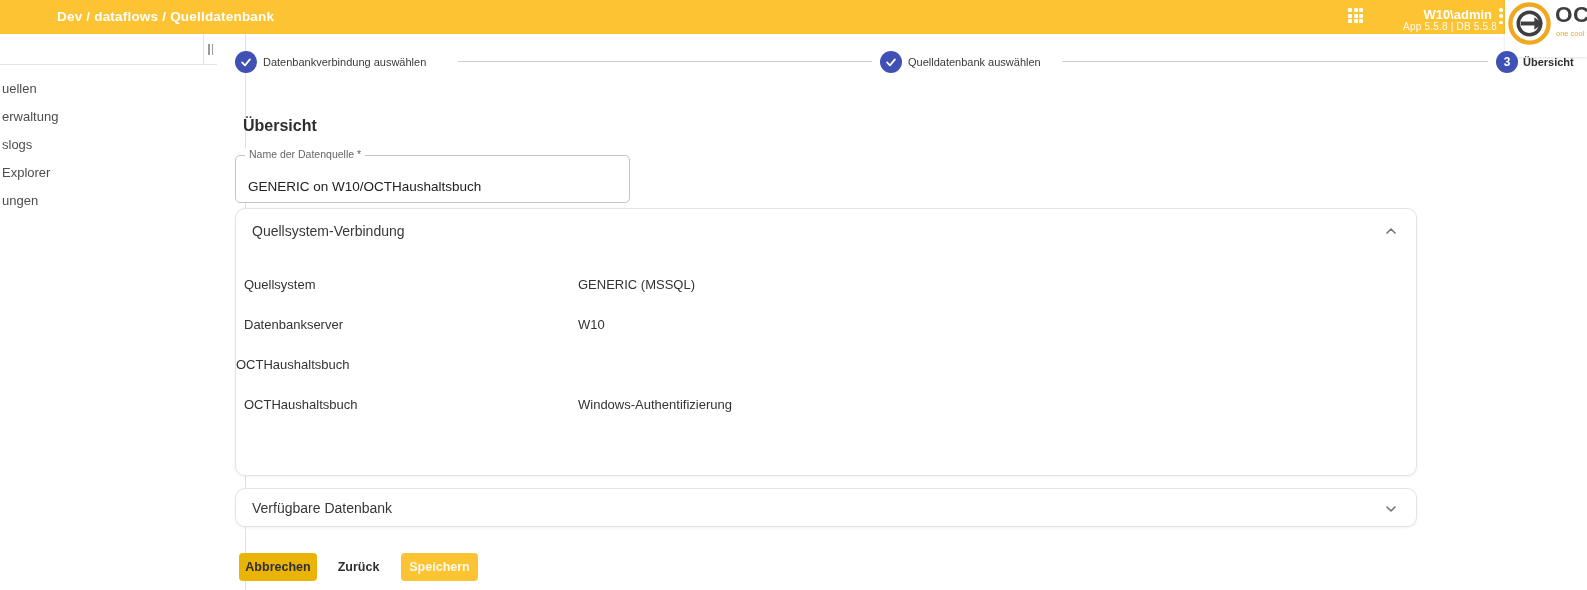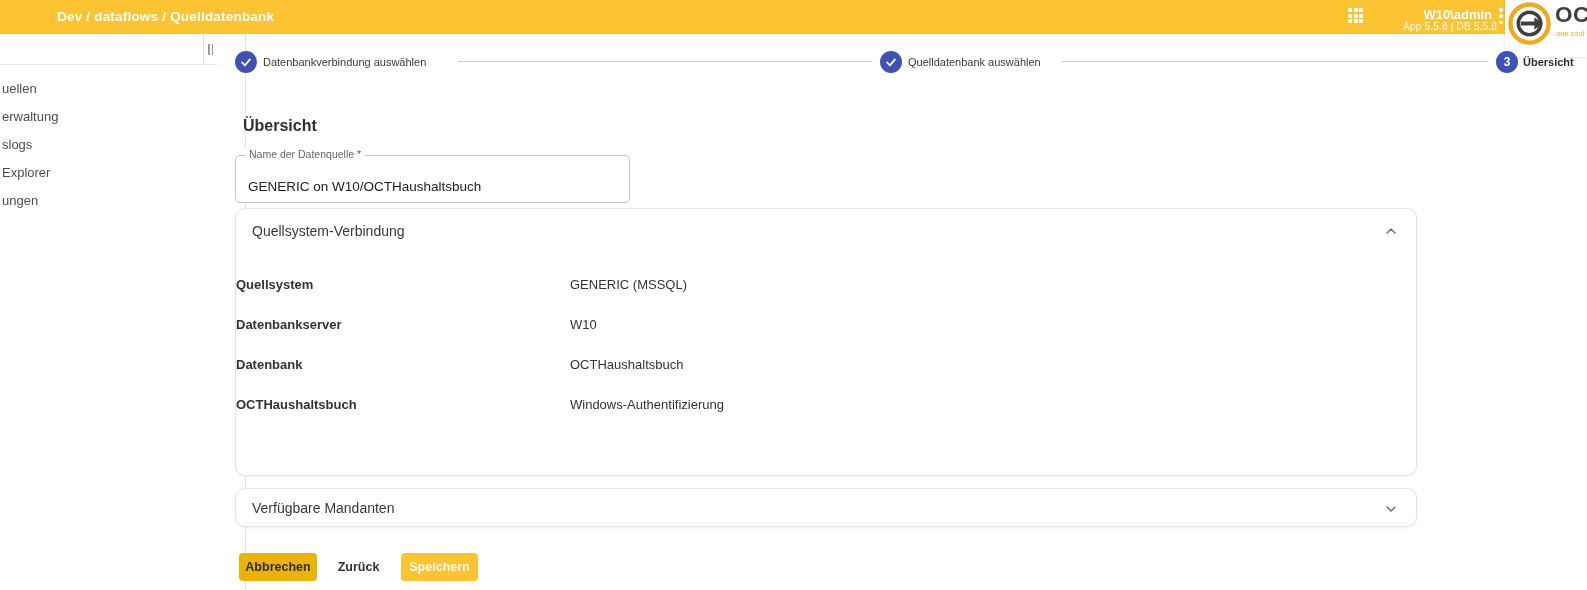--- a/index.html
+++ b/index.html
@@ -63,21 +63,21 @@
 
   .card{left:235px;background:#fff;border:1px solid #e3e3e3;border-radius:10px;
         width:1182px;box-sizing:border-box;box-shadow:0 1px 3px rgba(0,0,0,.06);}
   .card-header{position:absolute;left:0;top:0;width:100%;height:44px;cursor:pointer;}
   .card-title{position:absolute;left:16px;top:0;height:44px;line-height:44px;
               font-size:14px;color:#383838;}
   .chevron{position:absolute;right:18px;top:15px;width:14px;height:14px;cursor:pointer;}
 
   .kv-rows{position:absolute;left:0;top:55px;width:100%;}
   .kv-row{height:40px;display:flex;align-items:center;}
-  .kv-label{width:334px;font-size:13px;color:#333;font-weight:bold;}
+  .kv-label{margin-left:8px;width:334px;font-size:13px;color:#333;}
   .kv-value{font-size:13px;color:#333;}
 
   .card-connection{top:208px;height:268px;}
   .card-clients{top:488px;height:39px;}
   .card-clients .card-title{height:39px;line-height:39px;}
   .card-clients .chevron{top:13px;}
 
   
   .btn{position:absolute;top:553px;height:28px;border:none;border-radius:4px;
        font-family:"Liberation Sans",sans-serif;font-size:12.5px;font-weight:bold;
@@ -176,33 +176,32 @@
   <div class="kv-rows">
     <div class="kv-row">
       <span class="kv-label">Quellsystem</span>
       <span class="kv-value">GENERIC (MSSQL)</span>
     </div>
     <div class="kv-row">
       <span class="kv-label">Datenbankserver</span>
       <span class="kv-value">W10</span>
     </div>
     <div class="kv-row">
-      <span class="kv-label">Datenbank</span>
       <span class="kv-value">OCTHaushaltsbuch</span>
     </div>
     <div class="kv-row">
       <span class="kv-label">OCTHaushaltsbuch</span>
       <span class="kv-value">Windows-Authentifizierung</span>
     </div>
   </div>
 </div>
 
 <div class="abs card card-clients">
   <div class="card-header">
-    <span class="card-title">Verfügbare Mandanten</span>
+    <span class="card-title">Verfügbare Datenbank</span>
     <svg class="chevron" viewBox="0 0 14 14">
       <polyline points="3,5 7,9 11,5" fill="none" stroke="#757575" stroke-width="1.6" stroke-linecap="round" stroke-linejoin="round"></polyline>
     </svg>
   </div>
 </div>
 
 <button class="btn btn-cancel">Abbrechen</button>
 <button class="btn btn-back">Zurück</button>
 <button class="btn btn-save">Speichern</button>
 

